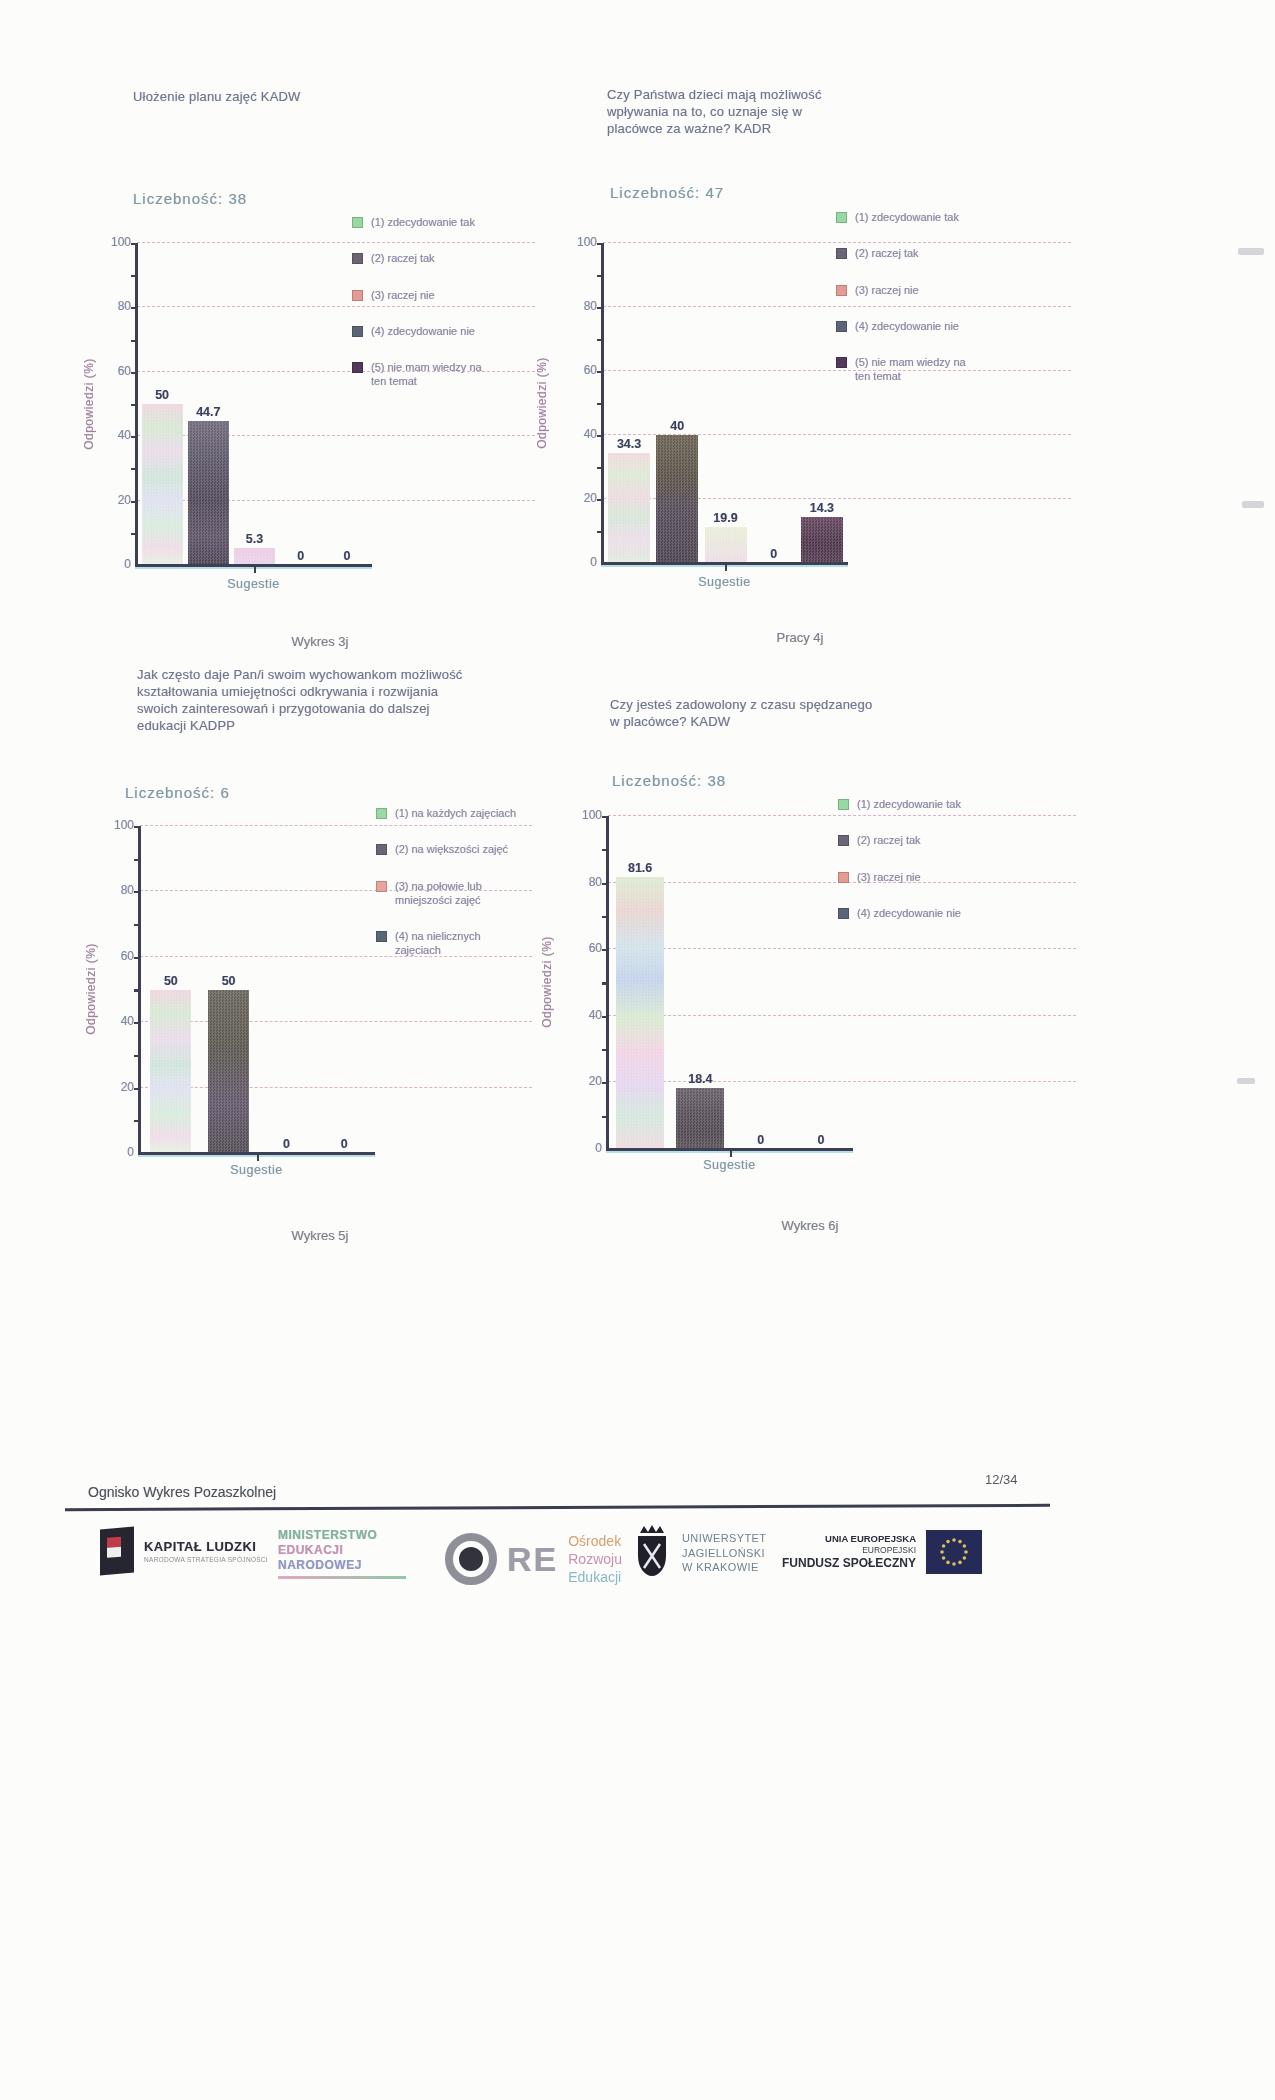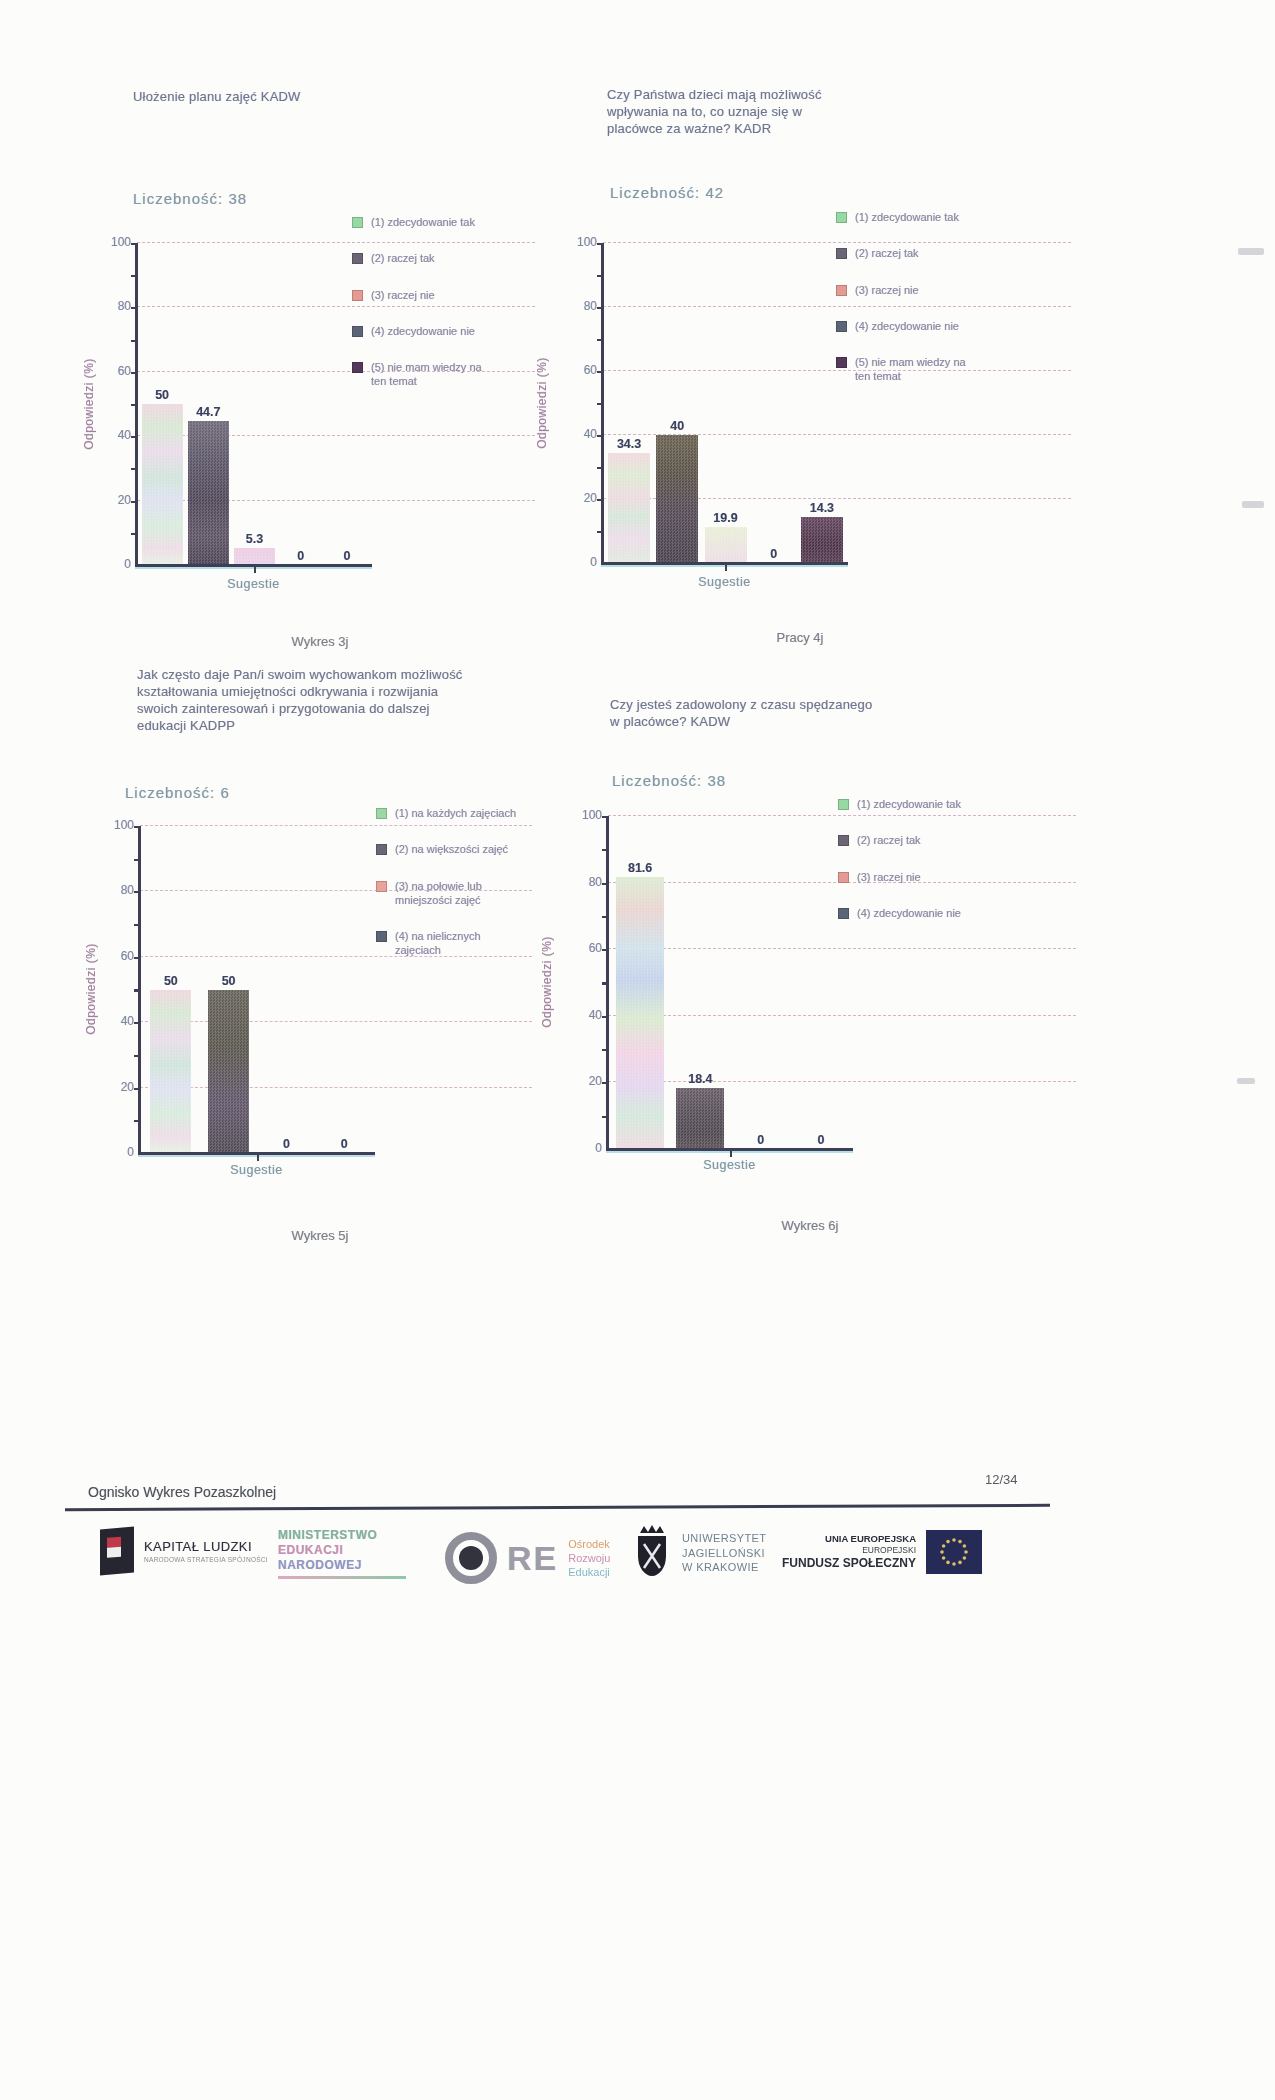--- a/index.html
+++ b/index.html
@@ -49,29 +49,29 @@
   .lt{font-size:11px;line-height:1.3;color:#8b86a4;max-width:122px;}
   
   .footer-text{position:absolute;font-size:14px;color:#4b5058;}
   .pagenum{position:absolute;font-size:13px;color:#565a62;}
   .rule{position:absolute;background:#3a3c50;transform:rotate(-.25deg);}
   .logo{position:absolute;display:flex;align-items:center;gap:10px;}
   .klflag{width:34px;height:46px;background:#262631;transform:skewY(-5deg);position:relative;flex:none;}
   .klflag i{position:absolute;display:block;}
   .kl-red{left:7px;top:9px;width:14px;height:10px;background:#c23a4a;}
   .kl-white{left:7px;top:19px;width:14px;height:10px;background:#efefef;}
-  .kl-t1{font-weight:normal;font-size:13px;color:#2f2f3a;letter-spacing:.4px;}
+  .kl-t1{font-weight:bold;font-size:13px;color:#2f2f3a;letter-spacing:.4px;}
   .kl-t2{font-size:6.5px;color:#8a8a92;letter-spacing:.3px;margin-top:2px;}
   .men{line-height:1.25;font-weight:bold;font-size:12px;letter-spacing:.5px;}
   .men .l1{color:#7fb49a}.men .l2{color:#c98fb4}.men .l3{color:#8f97c9}
   .men-bar{width:128px;height:3px;margin-top:3px;background:linear-gradient(90deg,#e0a8c0,#90c8a8);}
   .orecircle{width:36px;height:36px;border-radius:50%;border:8px solid #8f8f9a;position:relative;flex:none;}
   .orecircle::after{content:"";position:absolute;inset:6px;background:#33333e;border-radius:50%;}
   .ore-re{font-size:34px;font-weight:bold;color:#9d9da8;letter-spacing:2px;line-height:1;}
-  .ore-side{font-size:11px;line-height:1.3;}
+  .ore-side{font-size:14px;line-height:1.3;}
   .ore-side .l1{color:#d8a070}.ore-side .l2{color:#cc8fae}.ore-side .l3{color:#86b8c8}
   .uj-text{font-size:11px;line-height:1.35;color:#6f8291;letter-spacing:.4px;}
   .ue-text{text-align:right;line-height:1.3;}
   .ue-text .l1{font-weight:bold;font-size:9.5px;color:#2a2d3a;}
   .ue-text .l2{font-size:8.5px;color:#3a3d4a;}
   .ue-text .l3{font-weight:bold;font-size:12px;color:#2a2d3a;}
   .art{position:absolute;background:rgba(140,140,155,.35);border-radius:2px;}
 </style>
 </head>
 <body>
@@ -144,21 +144,21 @@
       <div class="li">
           <span class="sw" style="background: rgb(83, 57, 91);"></span>
           <span class="lt scan">(5) nie mam wiedzy na ten temat</span>
         </div>
     </div>
     <div class="caption scan" style="left:245px;top:634px;width:150px">Wykres 3j</div>
   </section>
 
   <section class="chart ch1">
     <div class="ctitle scan" style="left:607px;top:86px;width:252px">Czy Państwa dzieci mają możliwość wpływania na to, co uznaje się w placówce za ważne? KADR</div>
-    <div class="count scan" style="left:610px;top:184px">Liczebność: 42</div>
+    <div class="count scan" style="left:610px;top:184px">Liczebność: 47</div>
     <div class="ylabel scan" style="left:496px;top:396px">Odpowiedzi (%)</div>
     <div class="yticks" style="left:561px;top:243px;height:320px">
       <span class="yt scan" style="top:calc(0% - 8px)">100</span>
       <span class="yt scan" style="top:calc(20% - 8px)">80</span>
       <span class="yt scan" style="top:calc(40% - 8px)">60</span>
       <span class="yt scan" style="top:calc(60% - 8px)">40</span>
       <span class="yt scan" style="top:calc(80% - 8px)">20</span>
       <span class="yt scan" style="top:calc(100% - 8px)">0</span>
     </div>
     <div class="plot" style="left:603px;top:243px;width:243px;height:320px">

